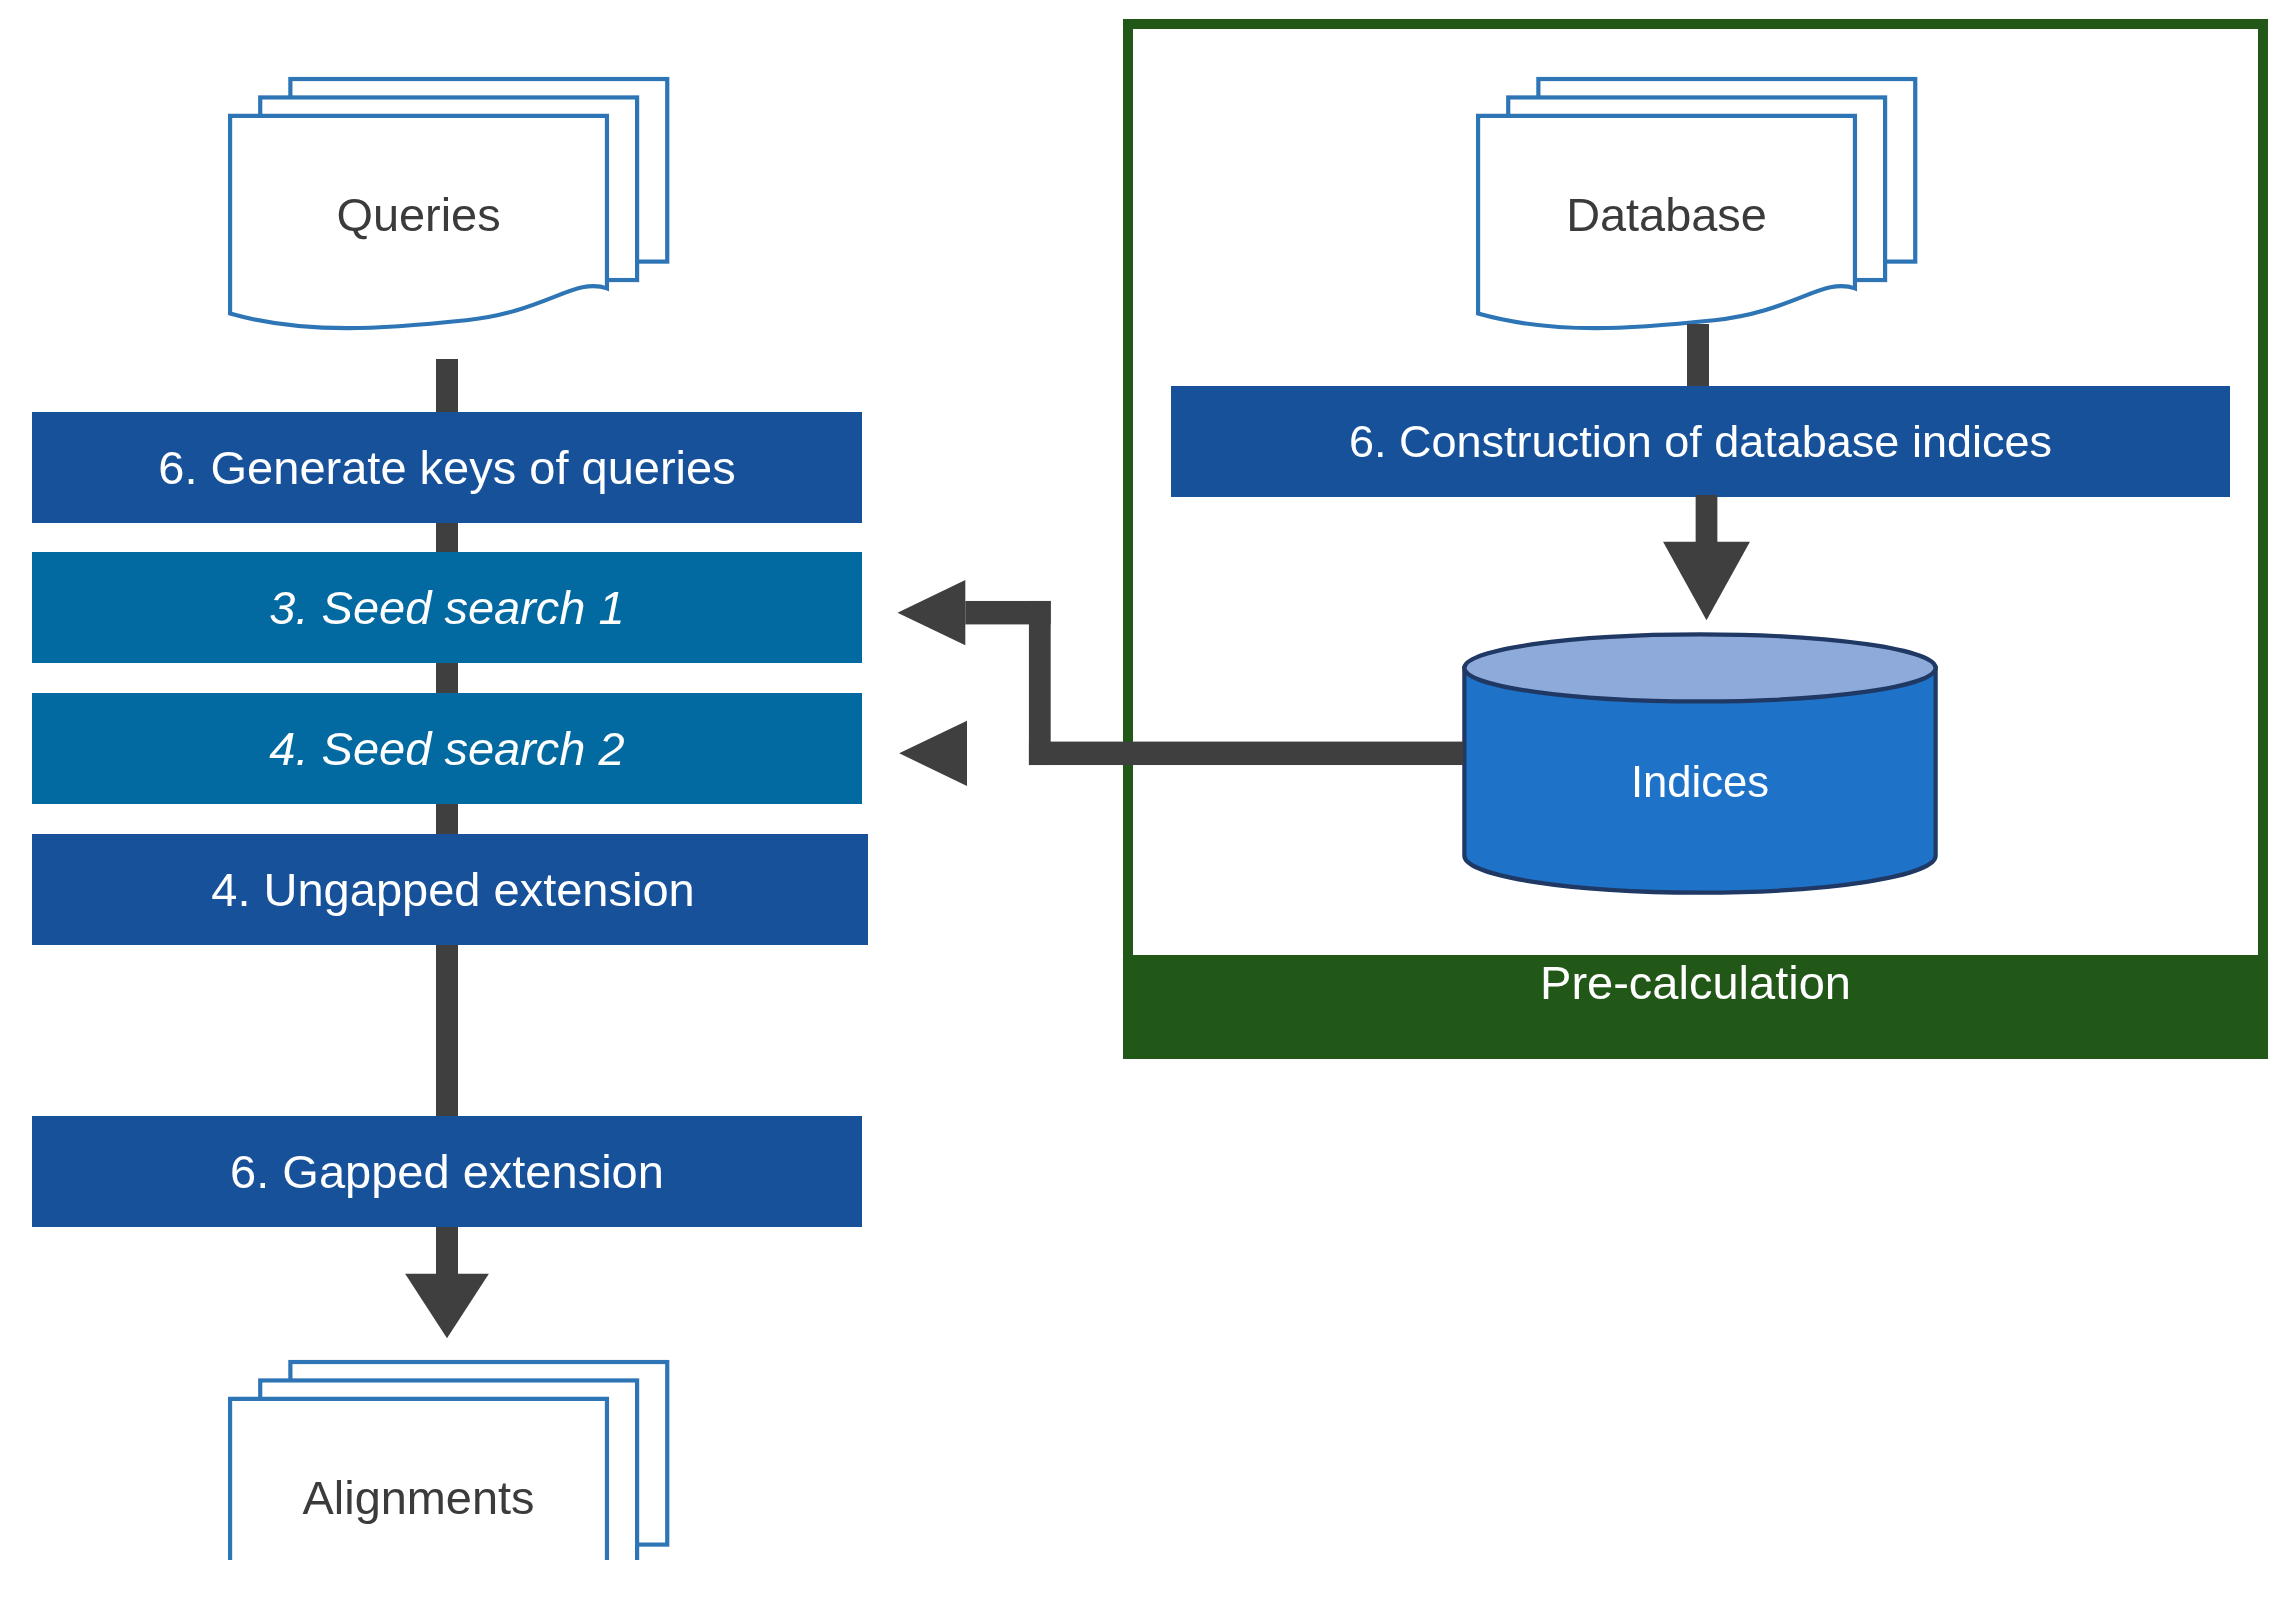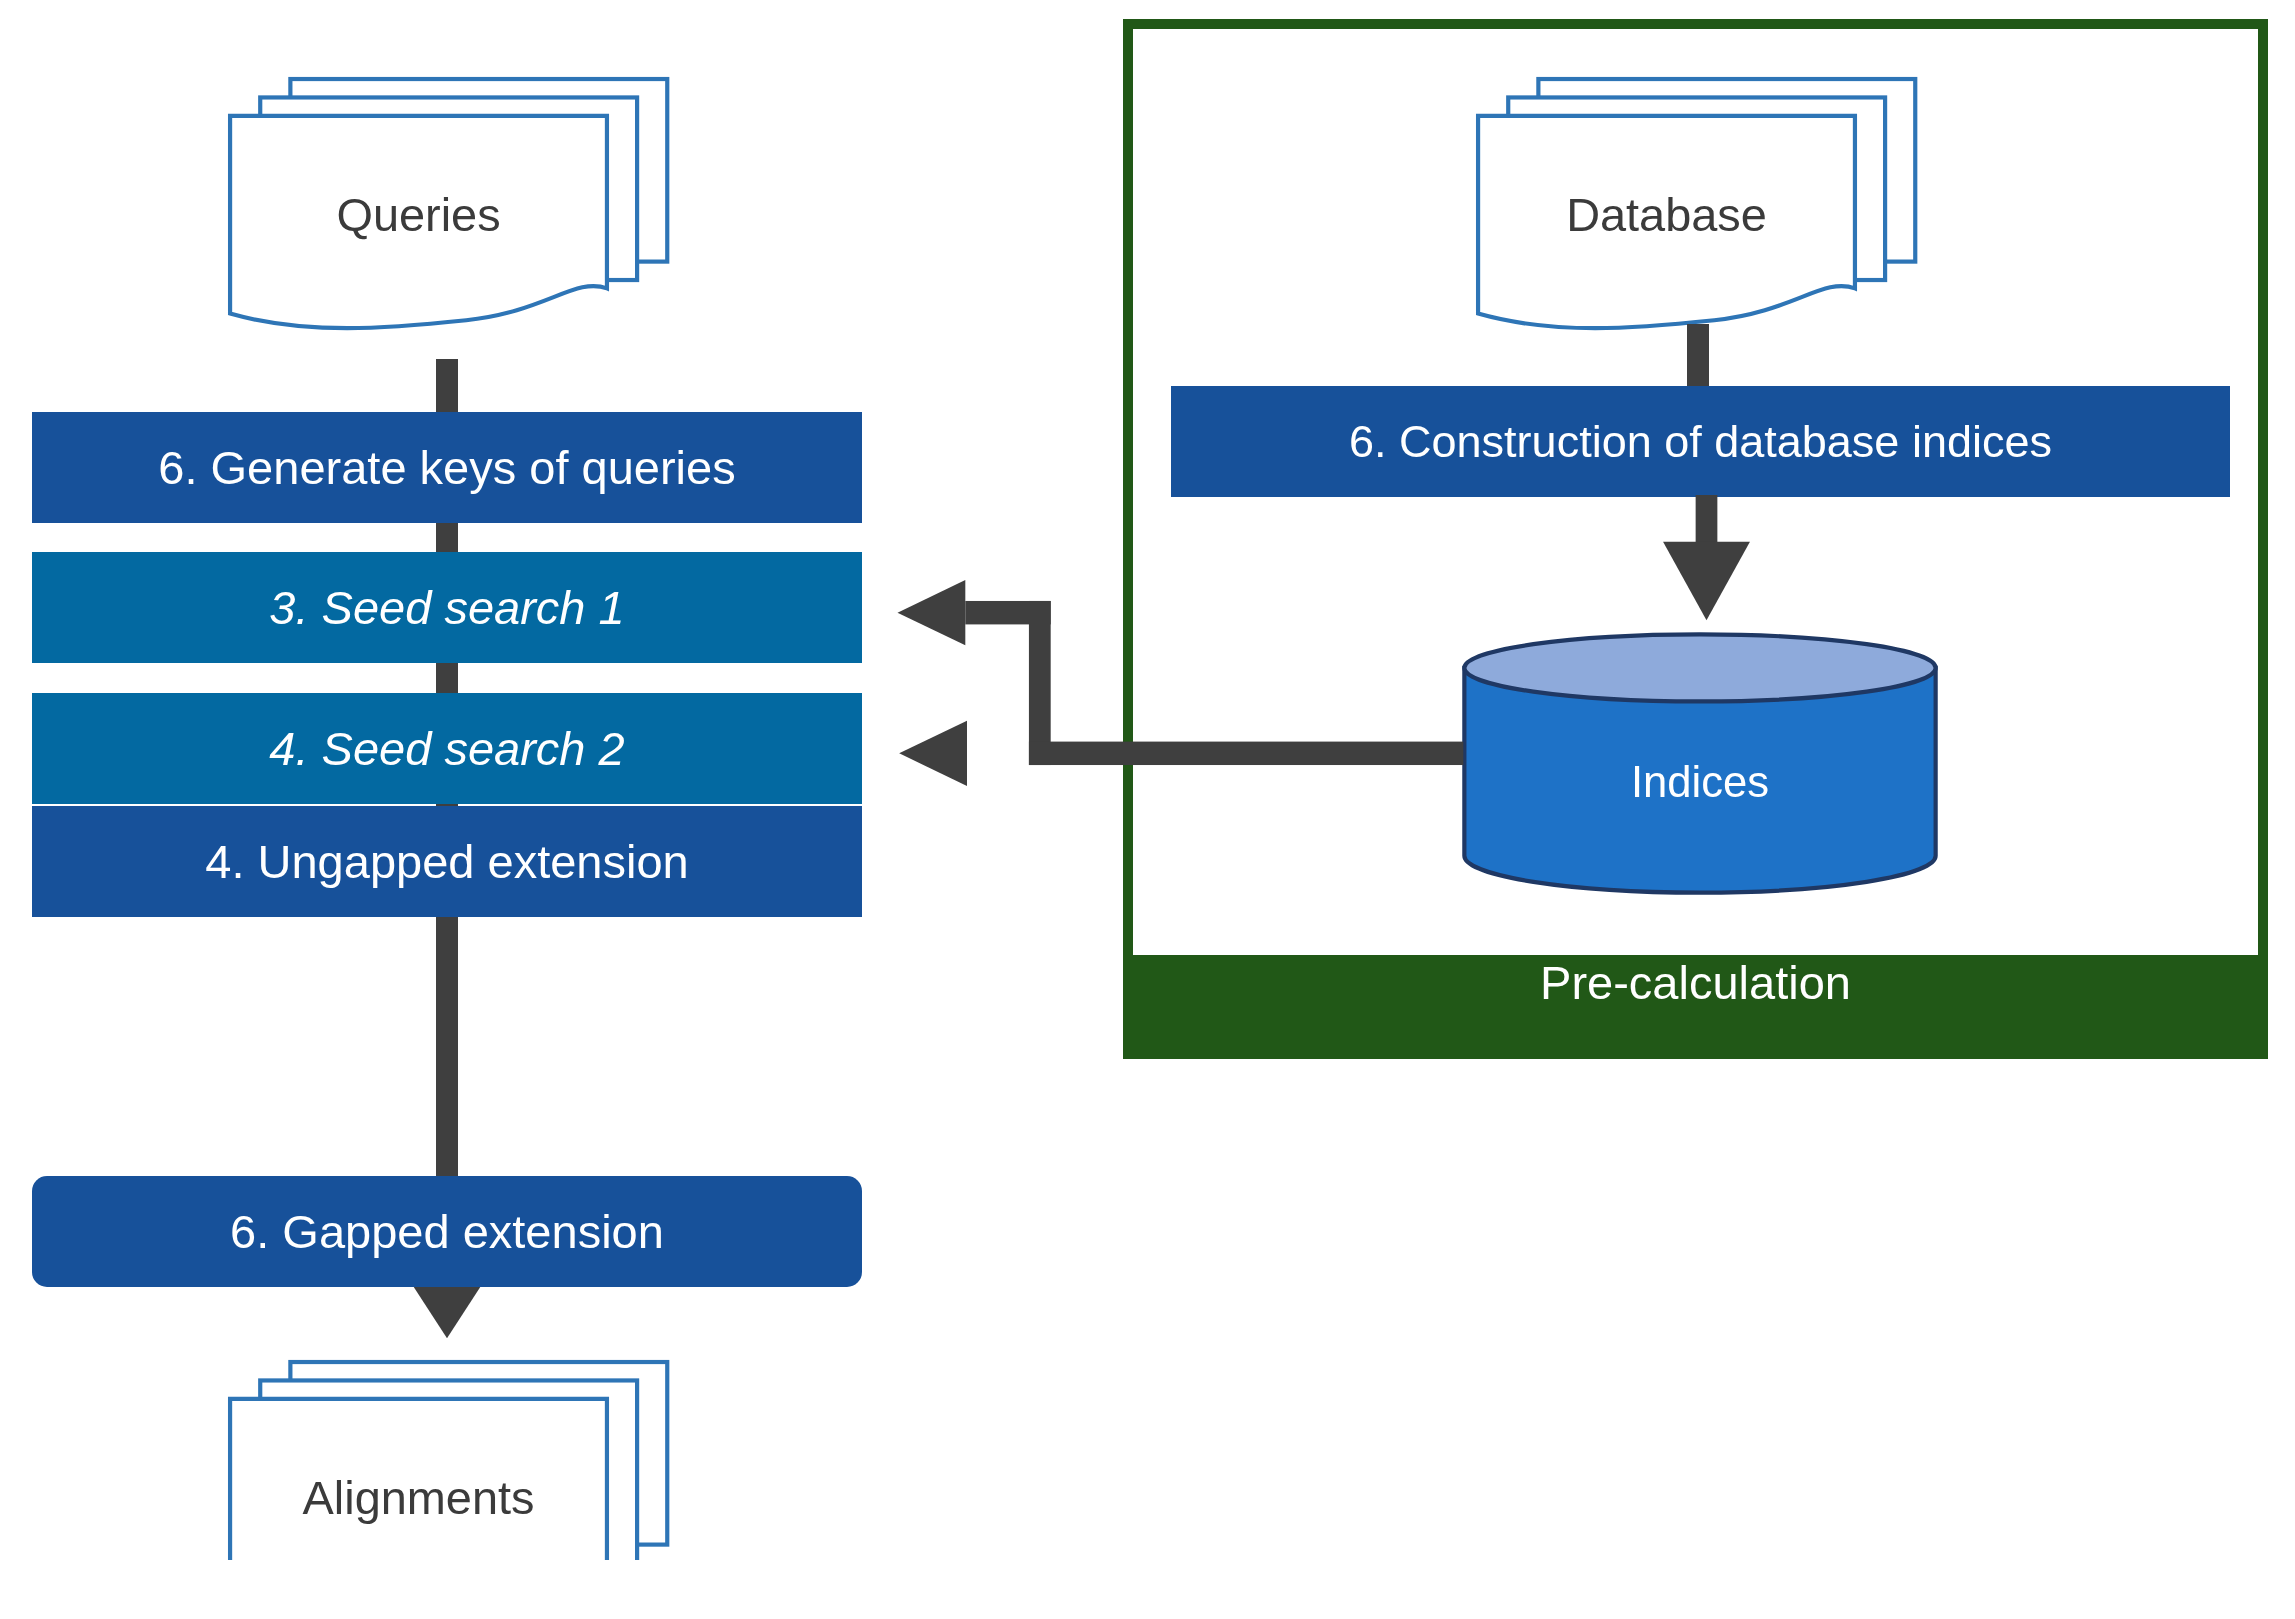--- a/index.html
+++ b/index.html
@@ -54,22 +54,22 @@
 
   <div class="abs" id="left-connector"></div>
 
   <svg class="abs" style="left:404px;top:1273px;z-index:1;" width="86" height="67" viewBox="0 0 102 80">
     <polygon points="1,1 101,1 51,78" fill="#3F3F3F"></polygon>
   </svg>
 
   <div class="step blue" style="top:412px;">6. Generate keys of queries</div>
   <div class="step orange" style="top:552px;">3. Seed search 1</div>
   <div class="step orange" style="top:693px;">4. Seed search 2</div>
-  <div class="step blue" style="top:806px;">4. Ungapped extension</div>
-  <div class="step blue" style="top:1176px;border-radius:15px;">6. Gapped extension</div>
+  <div class="step blue" style="top:834px;padding-left:6px;">4. Ungapped extension</div>
+  <div class="step blue" style="top:1116px;">6. Gapped extension</div>
 
   <svg class="abs" style="left:215px;top:1357px;" width="469" height="268" viewBox="0 0 560 320">
     <rect x="90" y="6" width="450" height="218" fill="#ffffff" stroke="#2E75B6" stroke-width="5"></rect>
     <rect x="54" y="28" width="450" height="218" fill="#ffffff" stroke="#2E75B6" stroke-width="5"></rect>
     <path d="M18,50 H468 V256 C430,242 395,284 300,294 C205,304 110,312 18,286 Z" fill="#ffffff" stroke="#2E75B6" stroke-width="5"></path>
     <text class="doc-label" x="243" y="187" text-anchor="middle">Alignments</text>
   </svg>
 
   <div class="abs" id="precalc-box">
     <div id="precalc-bar">

